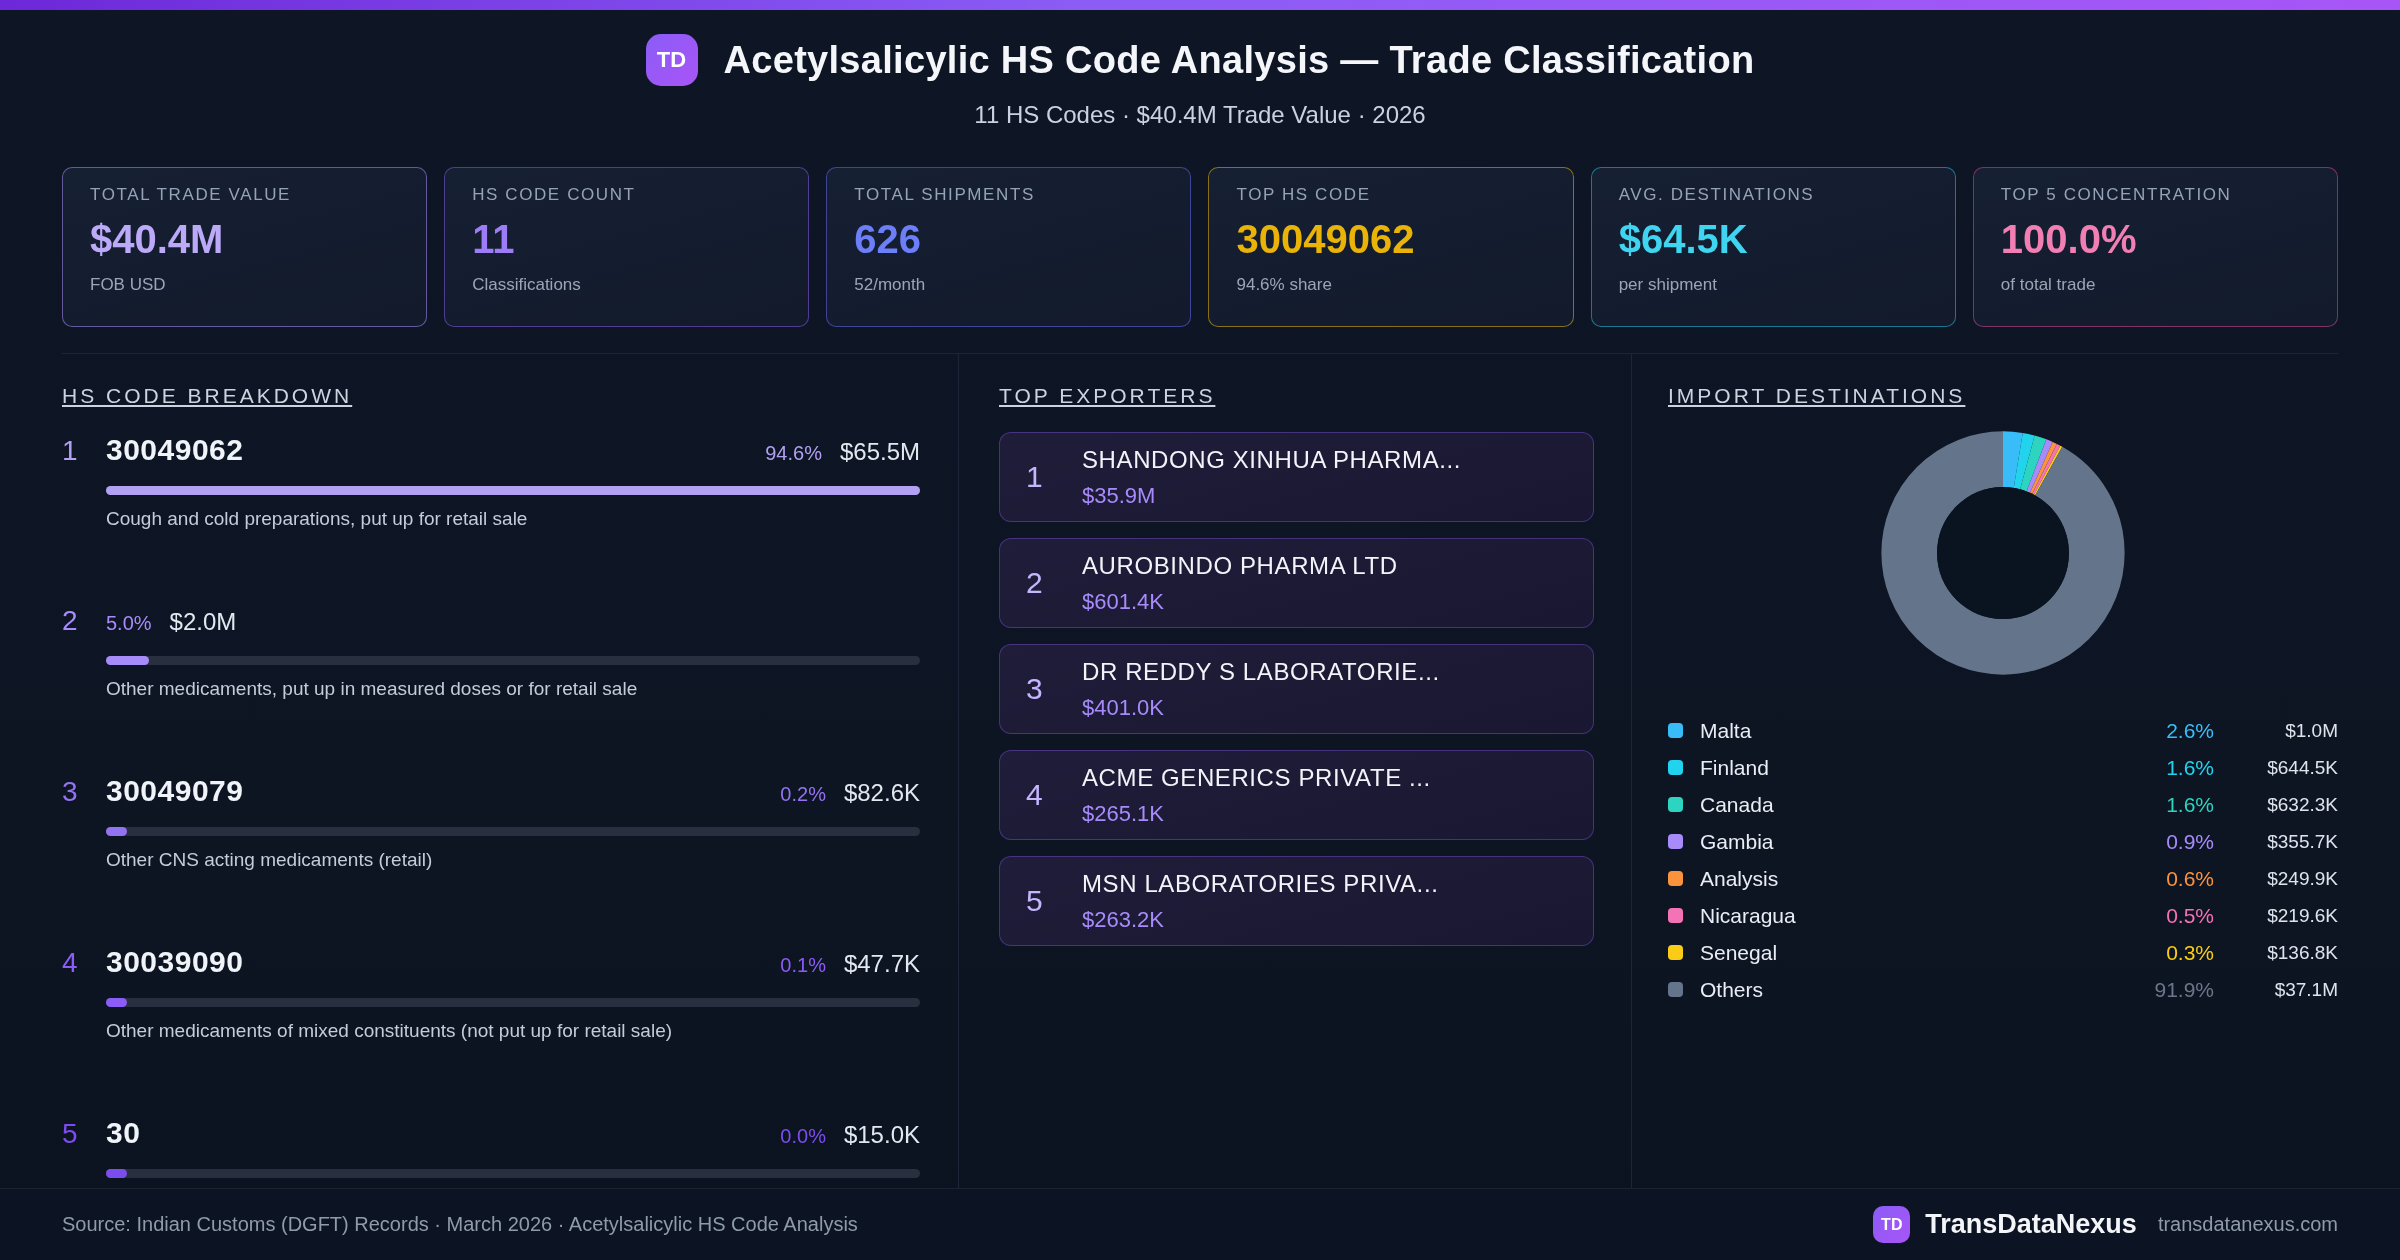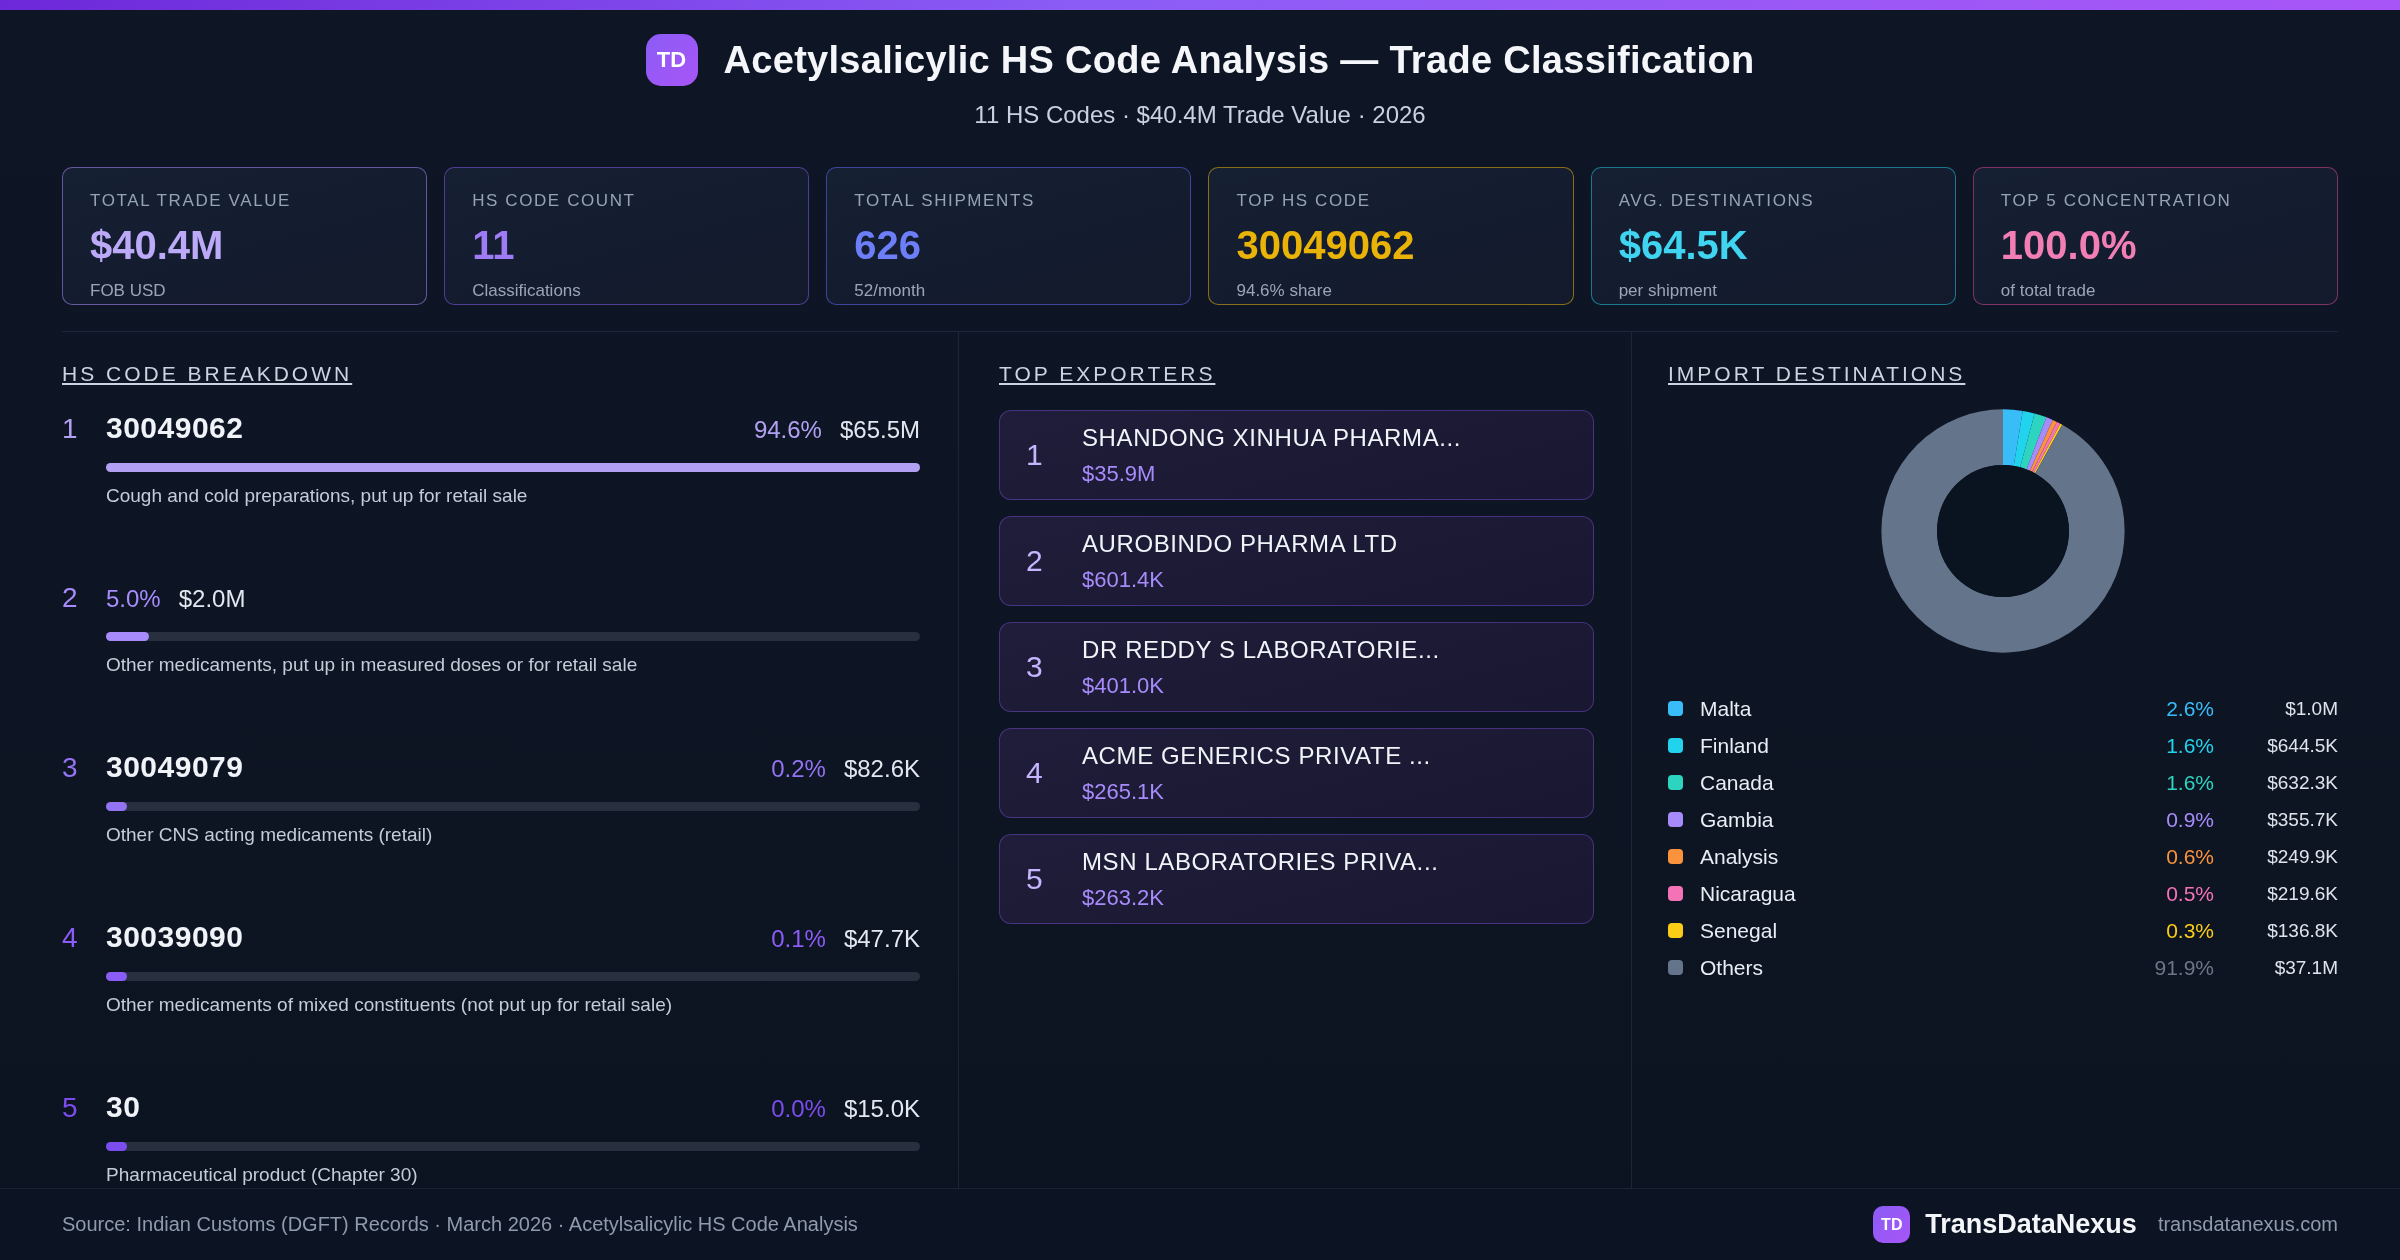--- a/index.html
+++ b/index.html
@@ -7,39 +7,39 @@
     background:linear-gradient(180deg,#0e1626 0%,#0d1422 70%,#0c1320 100%);
     font-family:"Liberation Sans","DejaVu Sans",sans-serif;color:#e5eaf2;}
   .topbar{height:10px;background:linear-gradient(90deg,#6d28d9,#8b5cf6 45%,#a855f7);}
   .header{display:flex;flex-direction:column;align-items:center;padding-top:24px;}
   .title-row{display:flex;align-items:center;gap:26px;}
   .badge{width:52px;height:52px;border-radius:15px;background:linear-gradient(135deg,#8b5cf6,#a855f7);
     display:flex;align-items:center;justify-content:center;font-size:22px;font-weight:bold;color:#fff;}
   .title{font-size:38px;font-weight:600;color:#f4f6fa;letter-spacing:.3px;}
   .subtitle{margin-top:15px;font-size:24px;color:#c9d2de;}
   .stats{display:grid;grid-template-columns:repeat(6,1fr);gap:17px;margin:38px 62px 0;}
-  .stat-card{height:138px;border:1px solid #555;border-radius:10px;
-    background:linear-gradient(165deg,#162033,#121a2b);padding:23px 27px;box-sizing:border-box;}
+  .stat-card{height:160px;border:1px solid #555;border-radius:10px;
+    background:linear-gradient(165deg,#162033,#121a2b);padding:17px 27px;box-sizing:border-box;}
   .stat-label{font-size:17px;color:#94a3b8;letter-spacing:1.6px;white-space:nowrap;}
   .stat-value{font-size:40px;font-weight:600;margin-top:12px;}
   .stat-sub{font-size:17px;color:#9aa6b6;margin-top:13px;}
   .main{margin:26px 62px 0;border-top:1px solid #1c2638;display:grid;
     grid-template-columns:896px 674px 706px;height:856px;box-sizing:border-box;}
   .col{padding-top:30px;box-sizing:border-box;}
   .col1{padding-right:38px;}
   .col2{border-left:1px solid #1c2638;border-right:1px solid #1c2638;padding-left:40px;padding-right:37px;}
   .col3{padding-left:36px;}
   .section-title{font-size:21px;letter-spacing:3px;color:#ccd4e0;font-weight:500;text-decoration:underline;}
   
   .bk-rows{margin-top:24px;}
   .bk-row{margin-bottom:73px;}
   .bk-head{display:flex;align-items:baseline;line-height:36px;}
   .bk-rank{width:44px;font-size:28px;flex:none;}
   .bk-code{font-size:30px;font-weight:600;color:#f0f4f9;flex:1;letter-spacing:.5px;}
-  .bk-pct{font-size:24px;margin-right:18px;text-align:center;}
+  .bk-pct{font-size:20px;margin-right:18px;text-align:center;}
   .bk-val{font-size:24px;color:#e2e8f0;}
   .bk-bar{margin:15px 0 0 44px;height:9px;border-radius:5px;background:#28303f;}
   .bk-fill{height:9px;border-radius:5px;}
   .bk-desc{margin:13px 0 0 44px;font-size:19px;color:#c3ccd8;line-height:22px;}
   
   .exp-list{margin-top:24px;}
   .exp-card{height:90px;border-radius:12px;border:1px solid rgba(139,92,246,.38);
     background:linear-gradient(165deg,#201d3a,#191731);display:flex;align-items:center;
     padding:0 26px;box-sizing:border-box;margin-bottom:16px;}
   .exp-rank{width:56px;font-size:30px;color:#c4b5fd;flex:none;}

